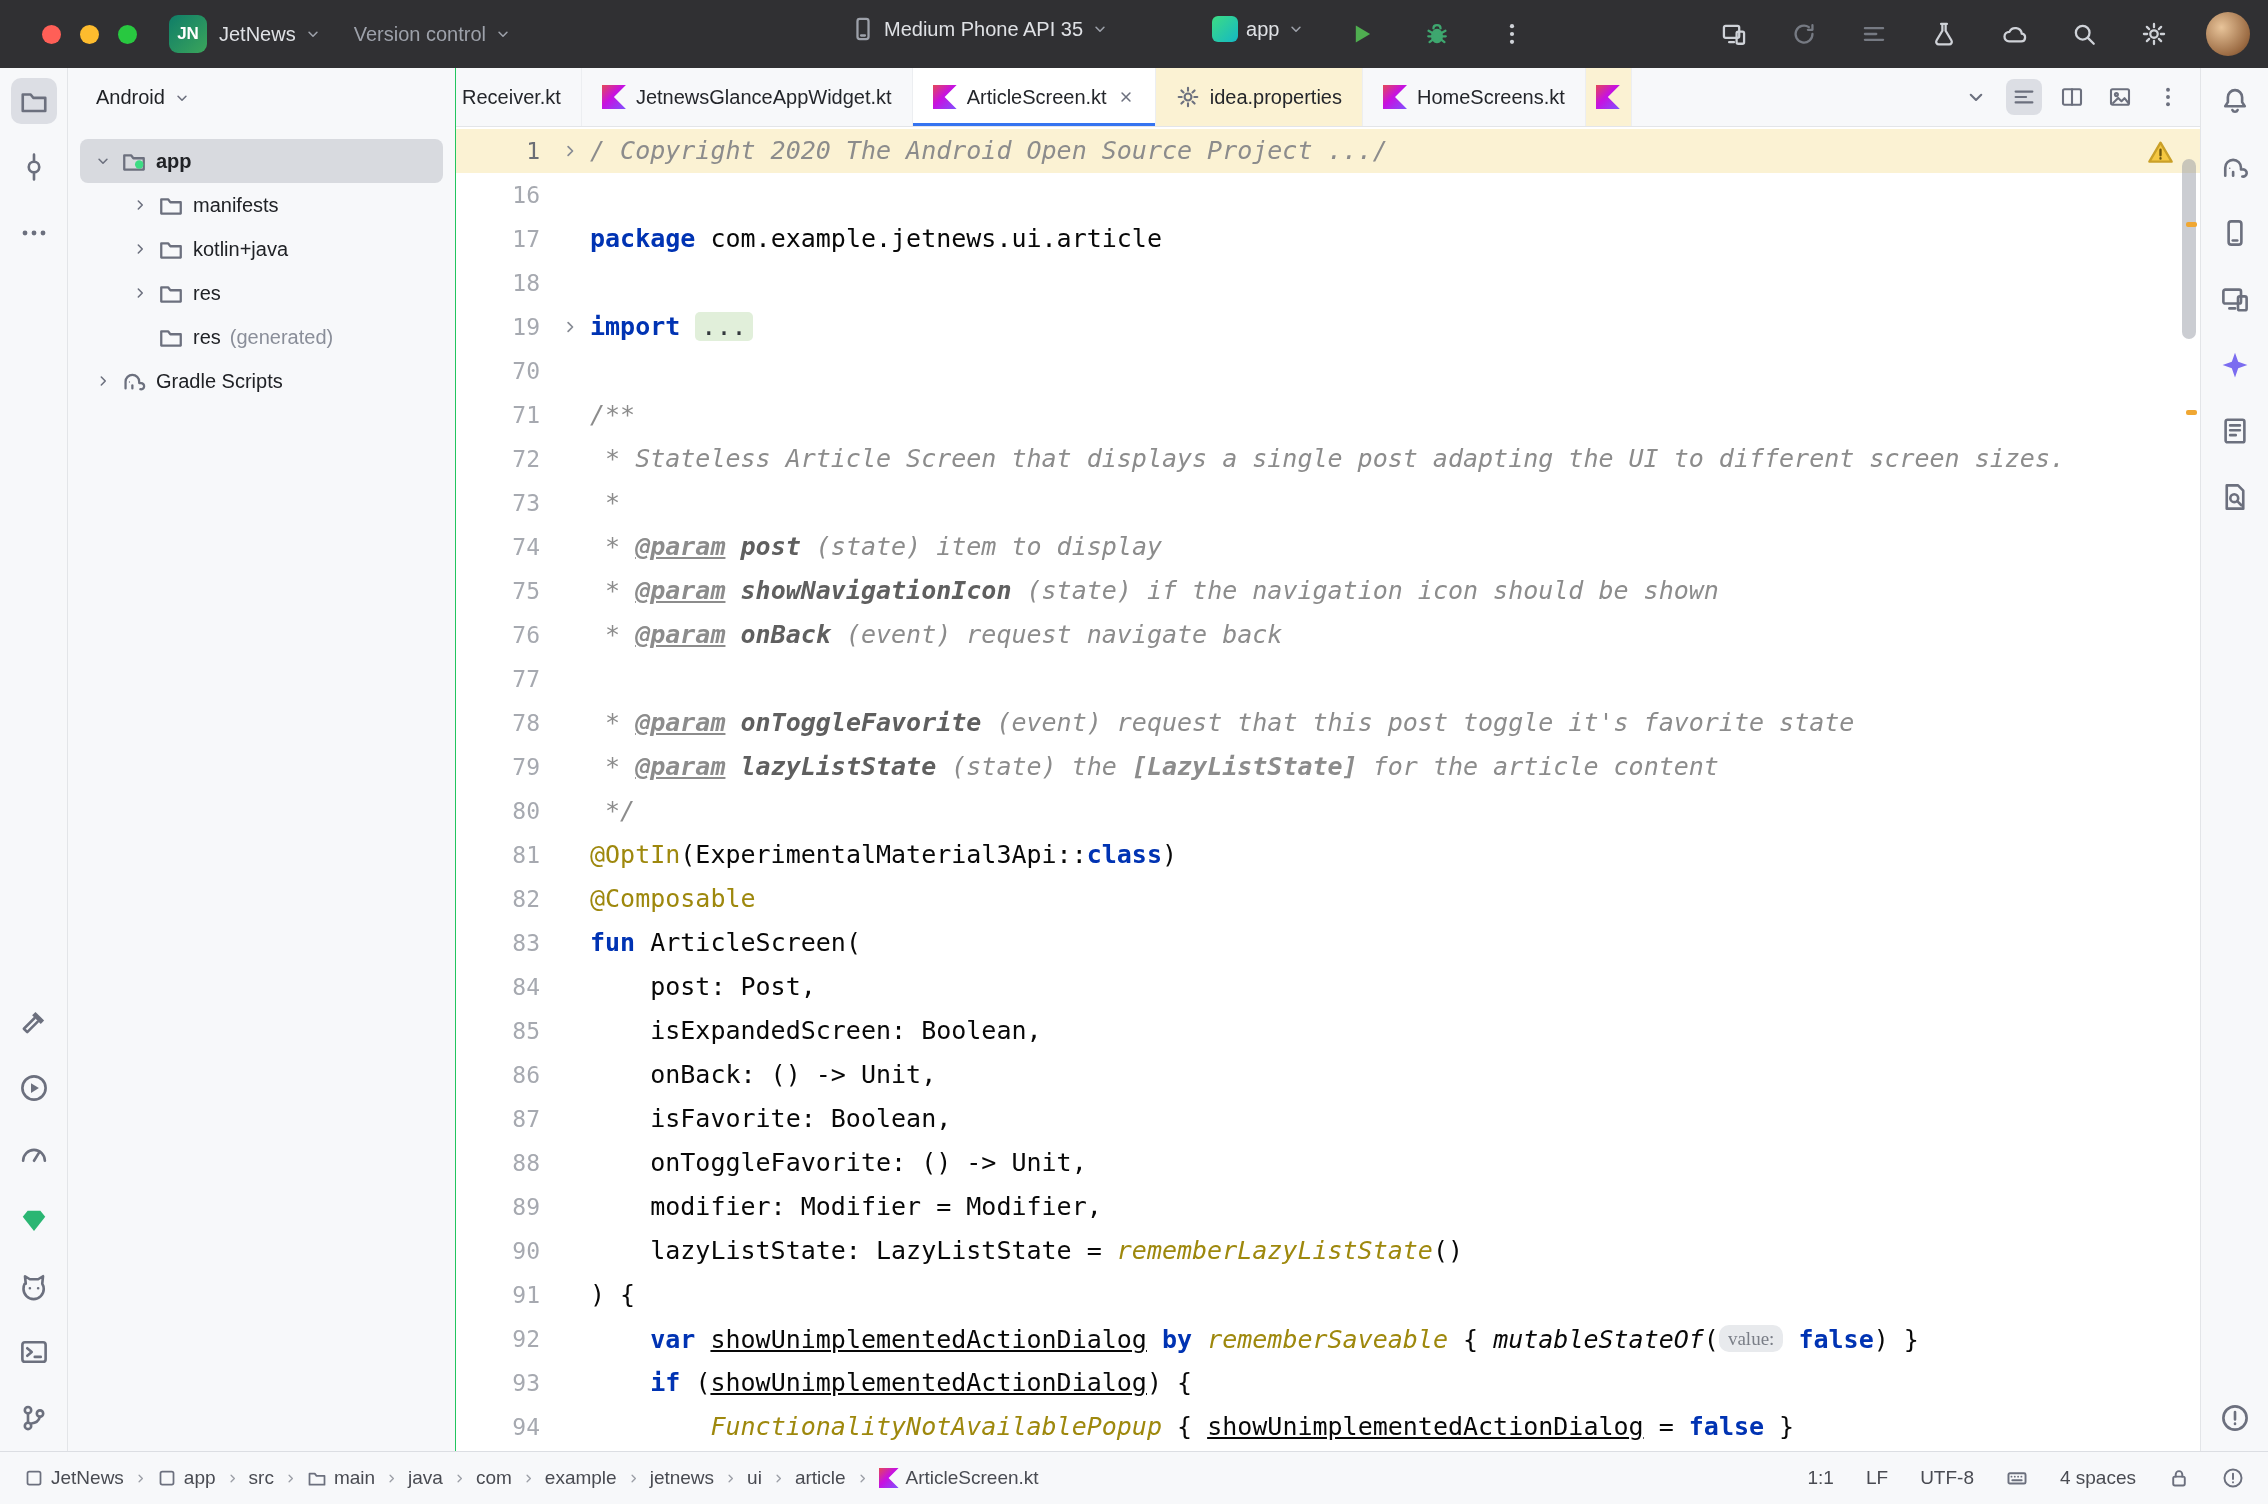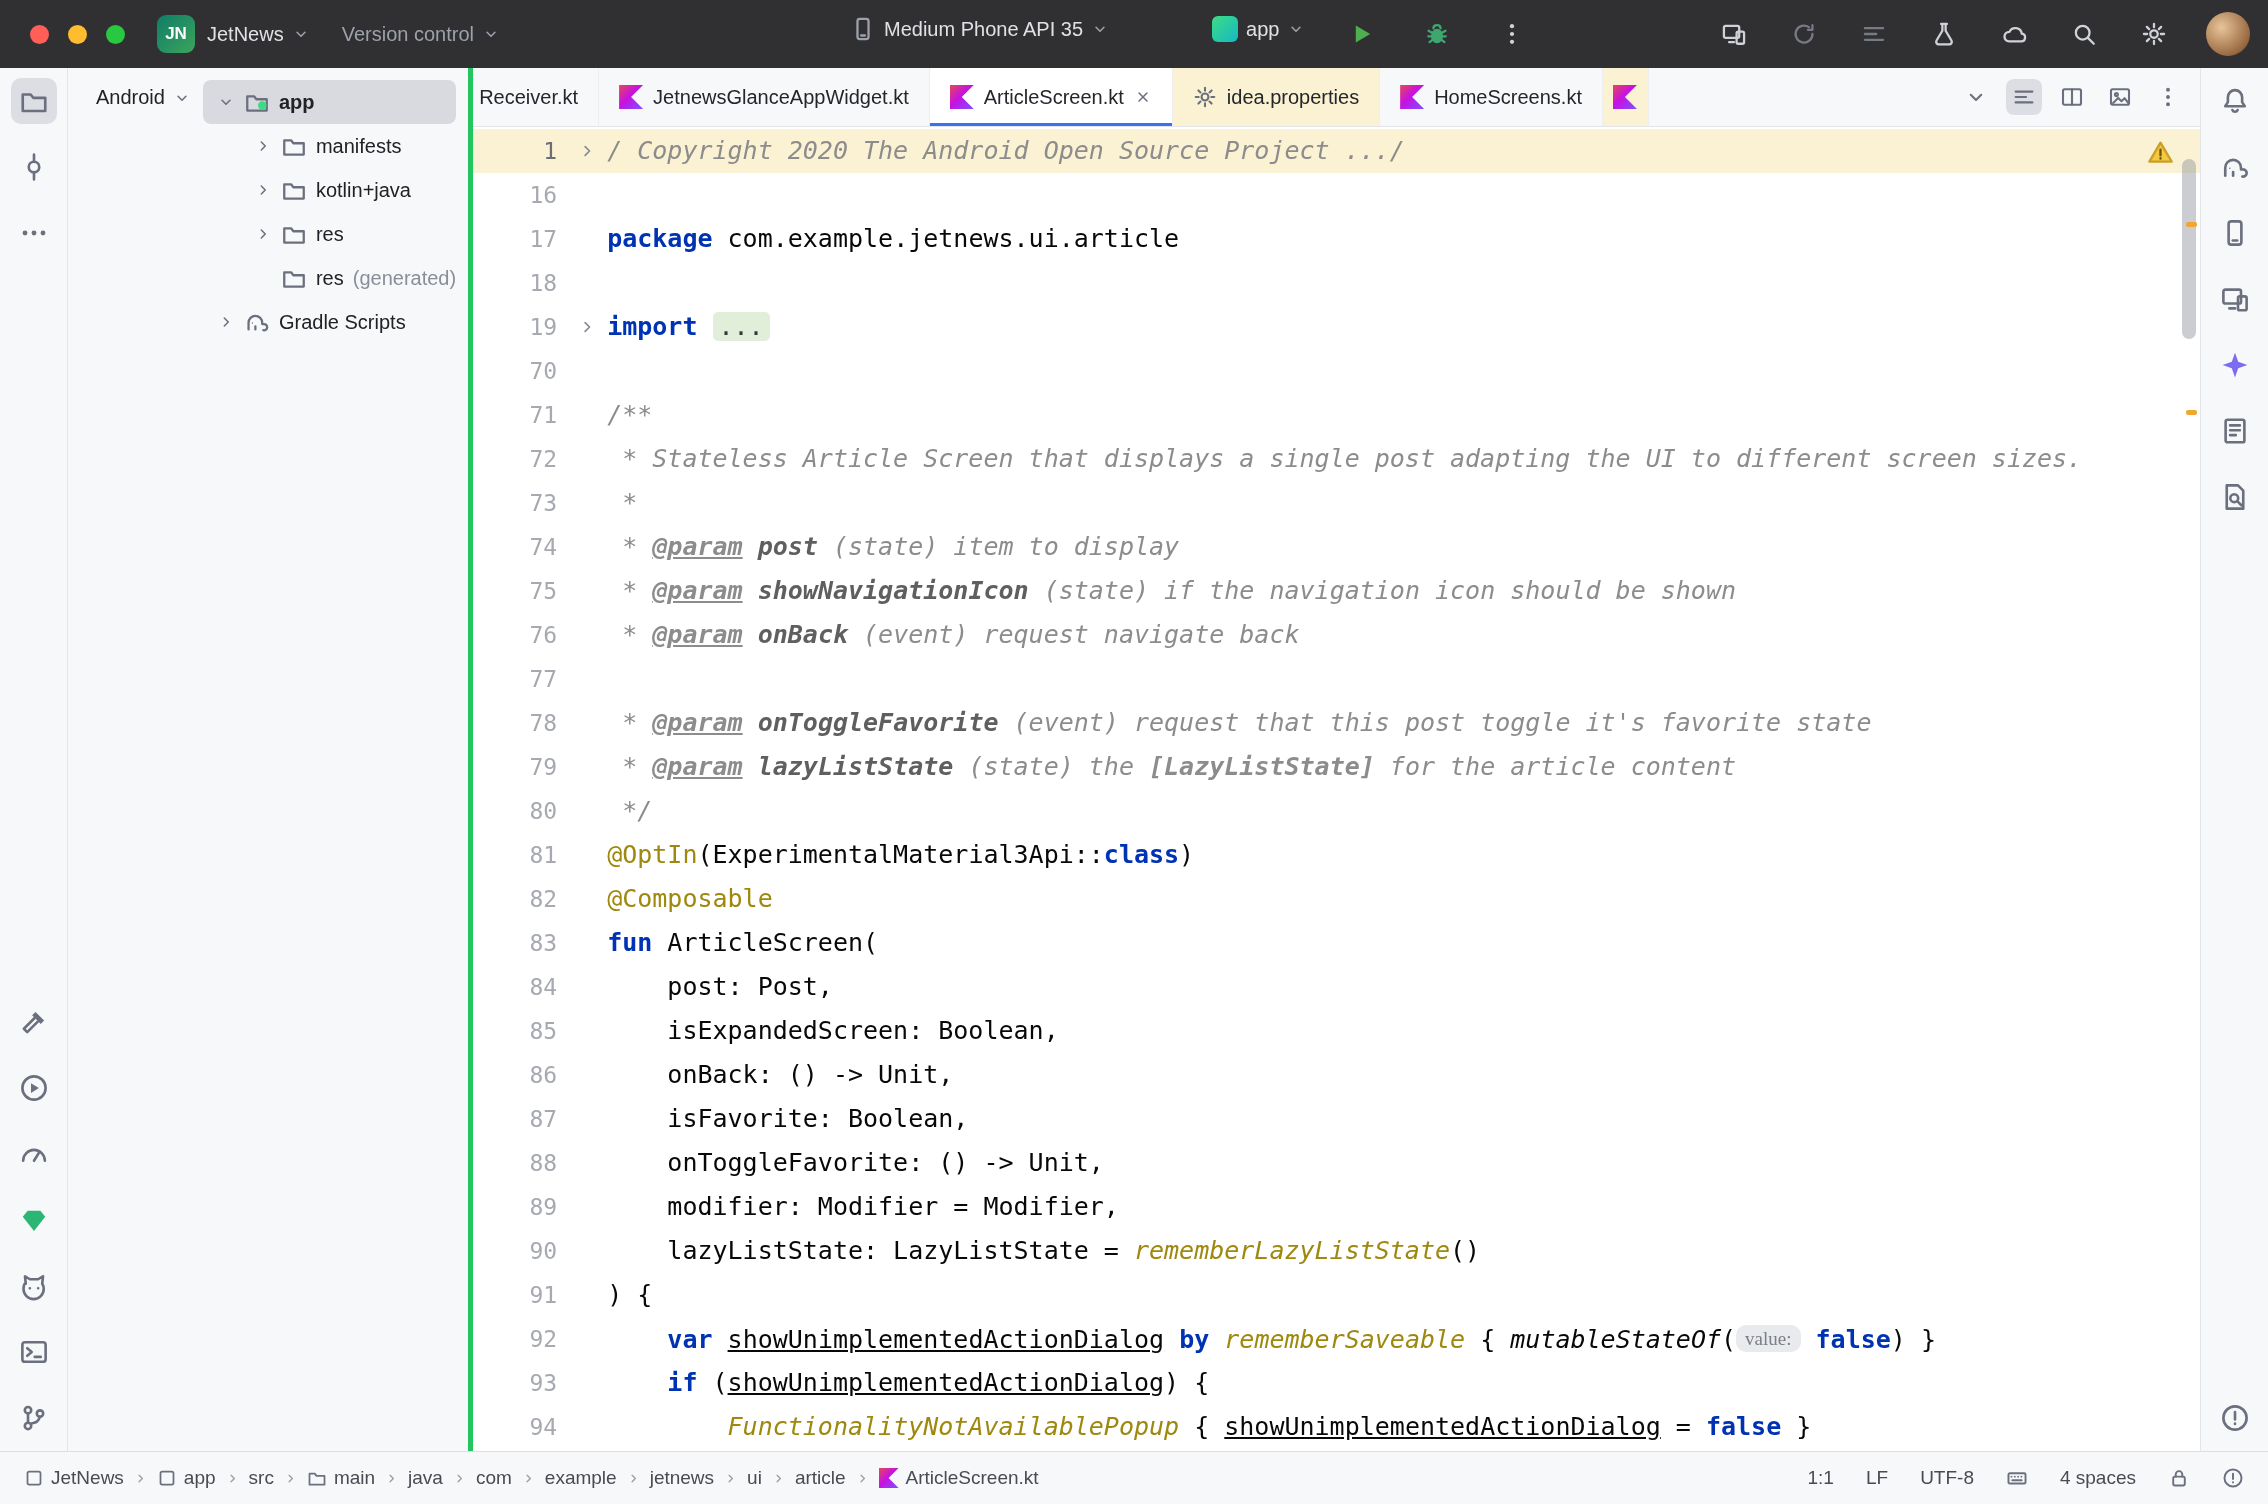--- a/index.html
+++ b/index.html
@@ -1,21 +1,21 @@
 <!DOCTYPE html>
 <html style="--accent: #3574f0; --titlebar-bg: #303033; --caret-row: #fbf2d3; --selection: #d8dadf; --keyword: #0033b3; --annotation: #9e880d; --comment: #8c8c8c; --run-green: #4fae50; --warning-stripe: #f0a732;"><head>
 <meta charset="utf-8">
 <style>
 *{margin:0;padding:0;box-sizing:border-box;border:none;background:none;font-family:inherit}
 html,body{width:2268px;height:1504px;overflow:hidden}
 body{font-family:"Liberation Sans","DejaVu Sans",sans-serif;background:#fff}
 .app{width:2268px;height:1504px;display:flex;flex-direction:column}
 
 
-.titlebar{flex:0 0 68px;background:var(--titlebar-bg,#303033);display:flex;align-items:center;color:#dfe1e5;padding:0 16px;position:relative}
+.titlebar{flex:0 0 68px;background:var(--titlebar-bg,#303033);display:flex;align-items:center;color:#dfe1e5;padding:0 28px;position:relative}
 .traffic{display:flex;gap:19px;margin:0 32px 0 14px}
 .tl{width:19px;height:19px;border-radius:50%;display:block}
 .tl.red{background:#ff5f57}.tl.yel{background:#febc2e}.tl.grn{background:#28c840}
 .jn{width:38px;height:38px;border-radius:9px;background:linear-gradient(135deg,#0f7d68,#3ba55b);display:flex;align-items:center;justify-content:center;font-weight:bold;font-size:17px;color:#fff;margin-right:12px}
 .tb-item{display:flex;align-items:center;gap:8px;font-size:20px;color:#dfe1e5;cursor:default}
 .tb-item .ic{color:#9da1aa}
 .dimtext{color:#9da1aa}
 .vcs{margin-left:32px}
 .tb-center{position:absolute;left:850px;display:flex;align-items:flex-start;gap:39px}
 .cfg{margin-left:64px}
@@ -35,21 +35,21 @@
 .main{flex:1;display:flex;min-height:0}
 .left-strip,.right-strip{flex:0 0 68px;background:#f7f8fa;display:flex;flex-direction:column;justify-content:space-between;align-items:center;padding:10px 0 10px}
 .left-strip{border-right:1px solid #e3e5e8}
 .right-strip{border-left:1px solid #e3e5e8}
 .strip-group{display:flex;flex-direction:column;gap:20px;align-items:center}
 .strip-btn{width:46px;height:46px;border-radius:10px;display:flex;align-items:center;justify-content:center;color:#6c707e}
 .strip-btn .ic{width:30px;height:30px}
 .strip-btn.active{background:#dcdee4}
 
 
-.project-panel{flex:0 0 388px;background:#f7f8fa;border-right:5px solid #22c55e;display:flex;flex-direction:row}
+.project-panel{flex:0 0 388px;background:#f7f8fa;border-right:1px solid #22c55e;display:flex;flex-direction:column}
 .panel-header{height:59px;display:flex;align-items:center;padding-left:28px;gap:8px;font-size:20px;color:#202226}
 .panel-header .ic{color:#6c707e}
 #tree{padding-top:12px}
 .trow{height:44px;display:flex;align-items:center;margin:0 12px;border-radius:8px;font-size:20px;color:#202226;gap:9px;cursor:default}
 .trow.sel{background:var(--selection,#d8dadf)}
 .tchev{color:#6c707e;width:20px;height:20px}
 .tico{width:26px;height:26px;color:#6c707e}
 .tl-b{font-weight:bold}
 .tsuf{color:#8a8e99}
 

